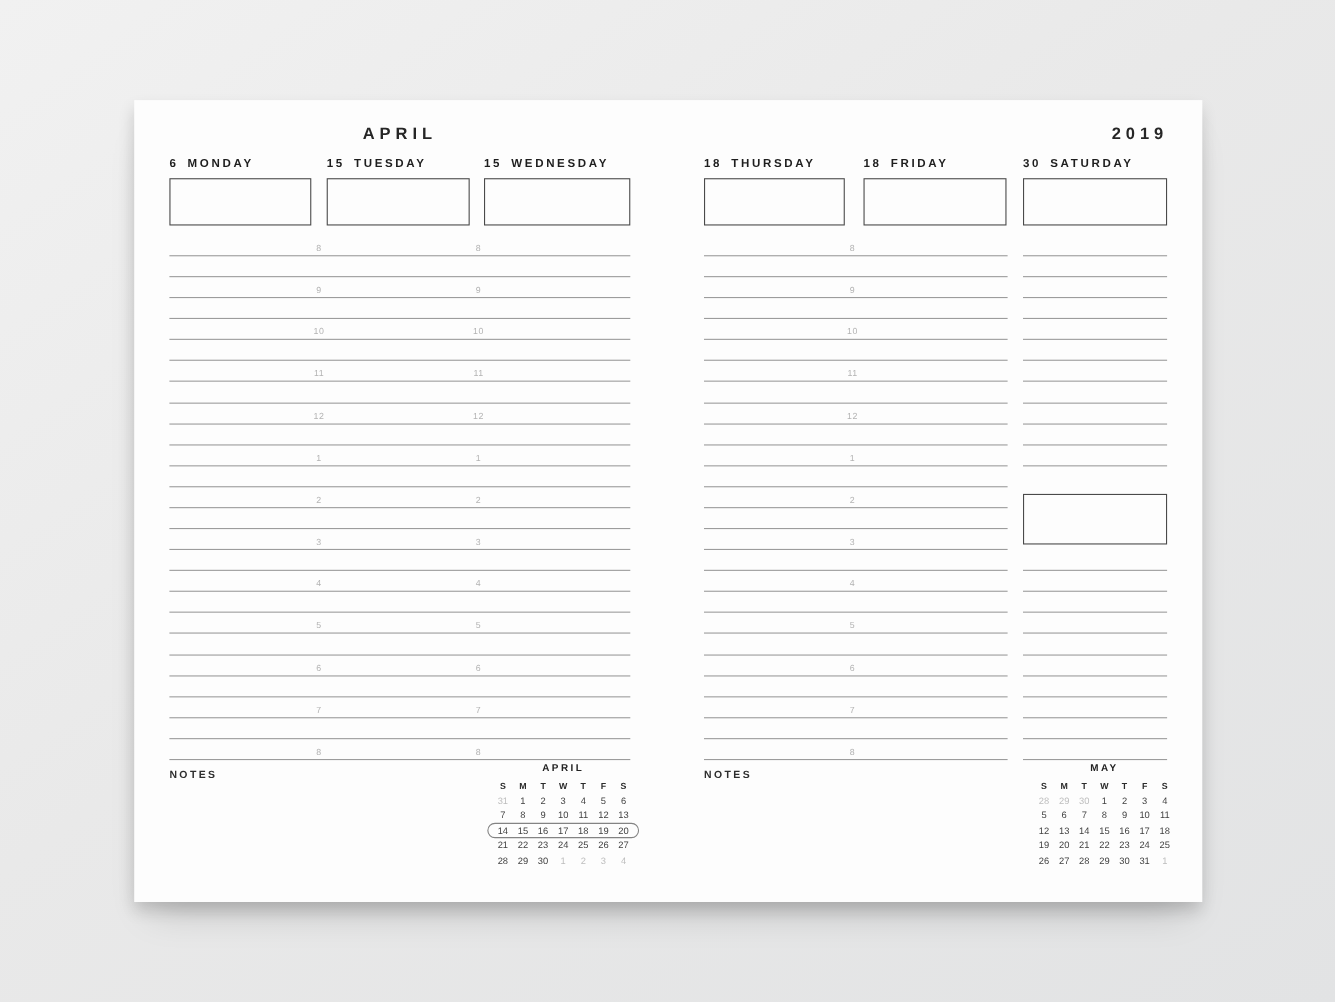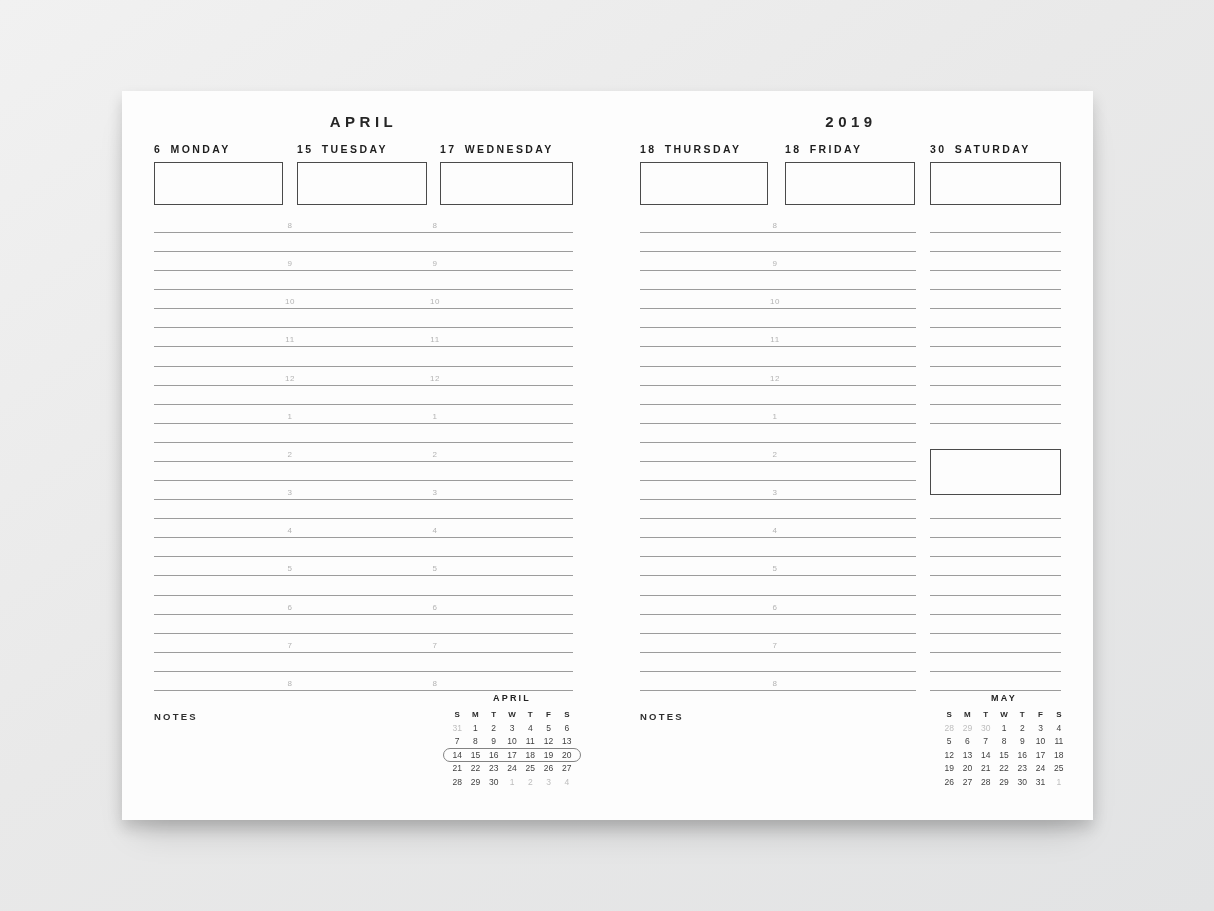--- a/index.html
+++ b/index.html
@@ -11,21 +11,21 @@
   #paper{
     position:absolute;left:122px;top:91px;width:971px;height:729px;
     background:#fdfdfd;
     box-shadow:0 8px 14px rgba(0,0,0,0.16), 0 22px 34px -14px rgba(0,0,0,0.18);
   }
   .page-title{
     position:absolute;top:22px;height:18px;text-align:center;
     font-size:15px;font-weight:600;letter-spacing:4.5px;color:#262626;
   }
   #title-left{left:32px;width:419px;}
-  #title-right{left:518px;width:422px;}
+  #title-right{left:518px;width:422px;text-align:right;}
   .day-head{
     position:absolute;top:52px;height:13px;
     font-size:10.5px;font-weight:700;letter-spacing:2.4px;word-spacing:3px;color:#1e1e1e;
     white-space:nowrap;
   }
   .day-box{
     position:absolute;top:71px;height:43px;box-sizing:border-box;
     border:1.5px solid #4a4a4a;background:#fdfdfd;
   }
   .col-mon{left:32px;width:129px;}
@@ -40,21 +40,21 @@
   #ruled-sat{left:808px;width:131px;}
   .rule{position:absolute;left:0;right:0;height:1px;background:#9c9c9c;}
   .hour{
     position:absolute;width:20px;height:10px;line-height:10px;text-align:center;
     font-size:8px;letter-spacing:0.5px;color:#b3b3b3;
   }
   .sun-head{top:359px;}
   .sun-box{top:358px;height:46px;}
   .notes{
     position:absolute;top:608px;height:12px;
-    font-size:9.5px;font-weight:700;letter-spacing:2.2px;color:#2e2e2e;margin-top:12px;
+    font-size:9.5px;font-weight:700;letter-spacing:2.2px;color:#2e2e2e;
   }
   #notes-left{left:32px;}
   #notes-right{left:518px;}
   .mini-cal{position:absolute;top:602px;width:128px;}
   #cal-april{left:326px;}
   #cal-may{left:818px;}
   .cal-title{
     text-align:center;font-size:9px;font-weight:700;letter-spacing:2.2px;
     color:#222;height:12px;margin-bottom:3px;
   }
@@ -72,21 +72,21 @@
 </style>
 </head>
 <body>
 
 <div id="paper">
 
   <div id="title-left" class="page-title">APRIL</div>
 
   <div class="day-head col-mon">6 MONDAY</div>
   <div class="day-head col-tue">15 TUESDAY</div>
-  <div class="day-head col-wed">17 WEDNESDAY</div>
+  <div class="day-head col-wed">15 WEDNESDAY</div>
 
   <div class="day-box col-mon"></div>
   <div class="day-box col-tue"></div>
   <div class="day-box col-wed"></div>
 
   <div id="ruled-left" class="ruled">
       <div class="rule" style="top: 0px;"></div>
       <div class="hour" style="top: -11px; left: 126px;">8</div>
       <div class="hour" style="top: -11px; left: 271px;">8</div>
       <div class="rule" style="top: 19px;"></div>

